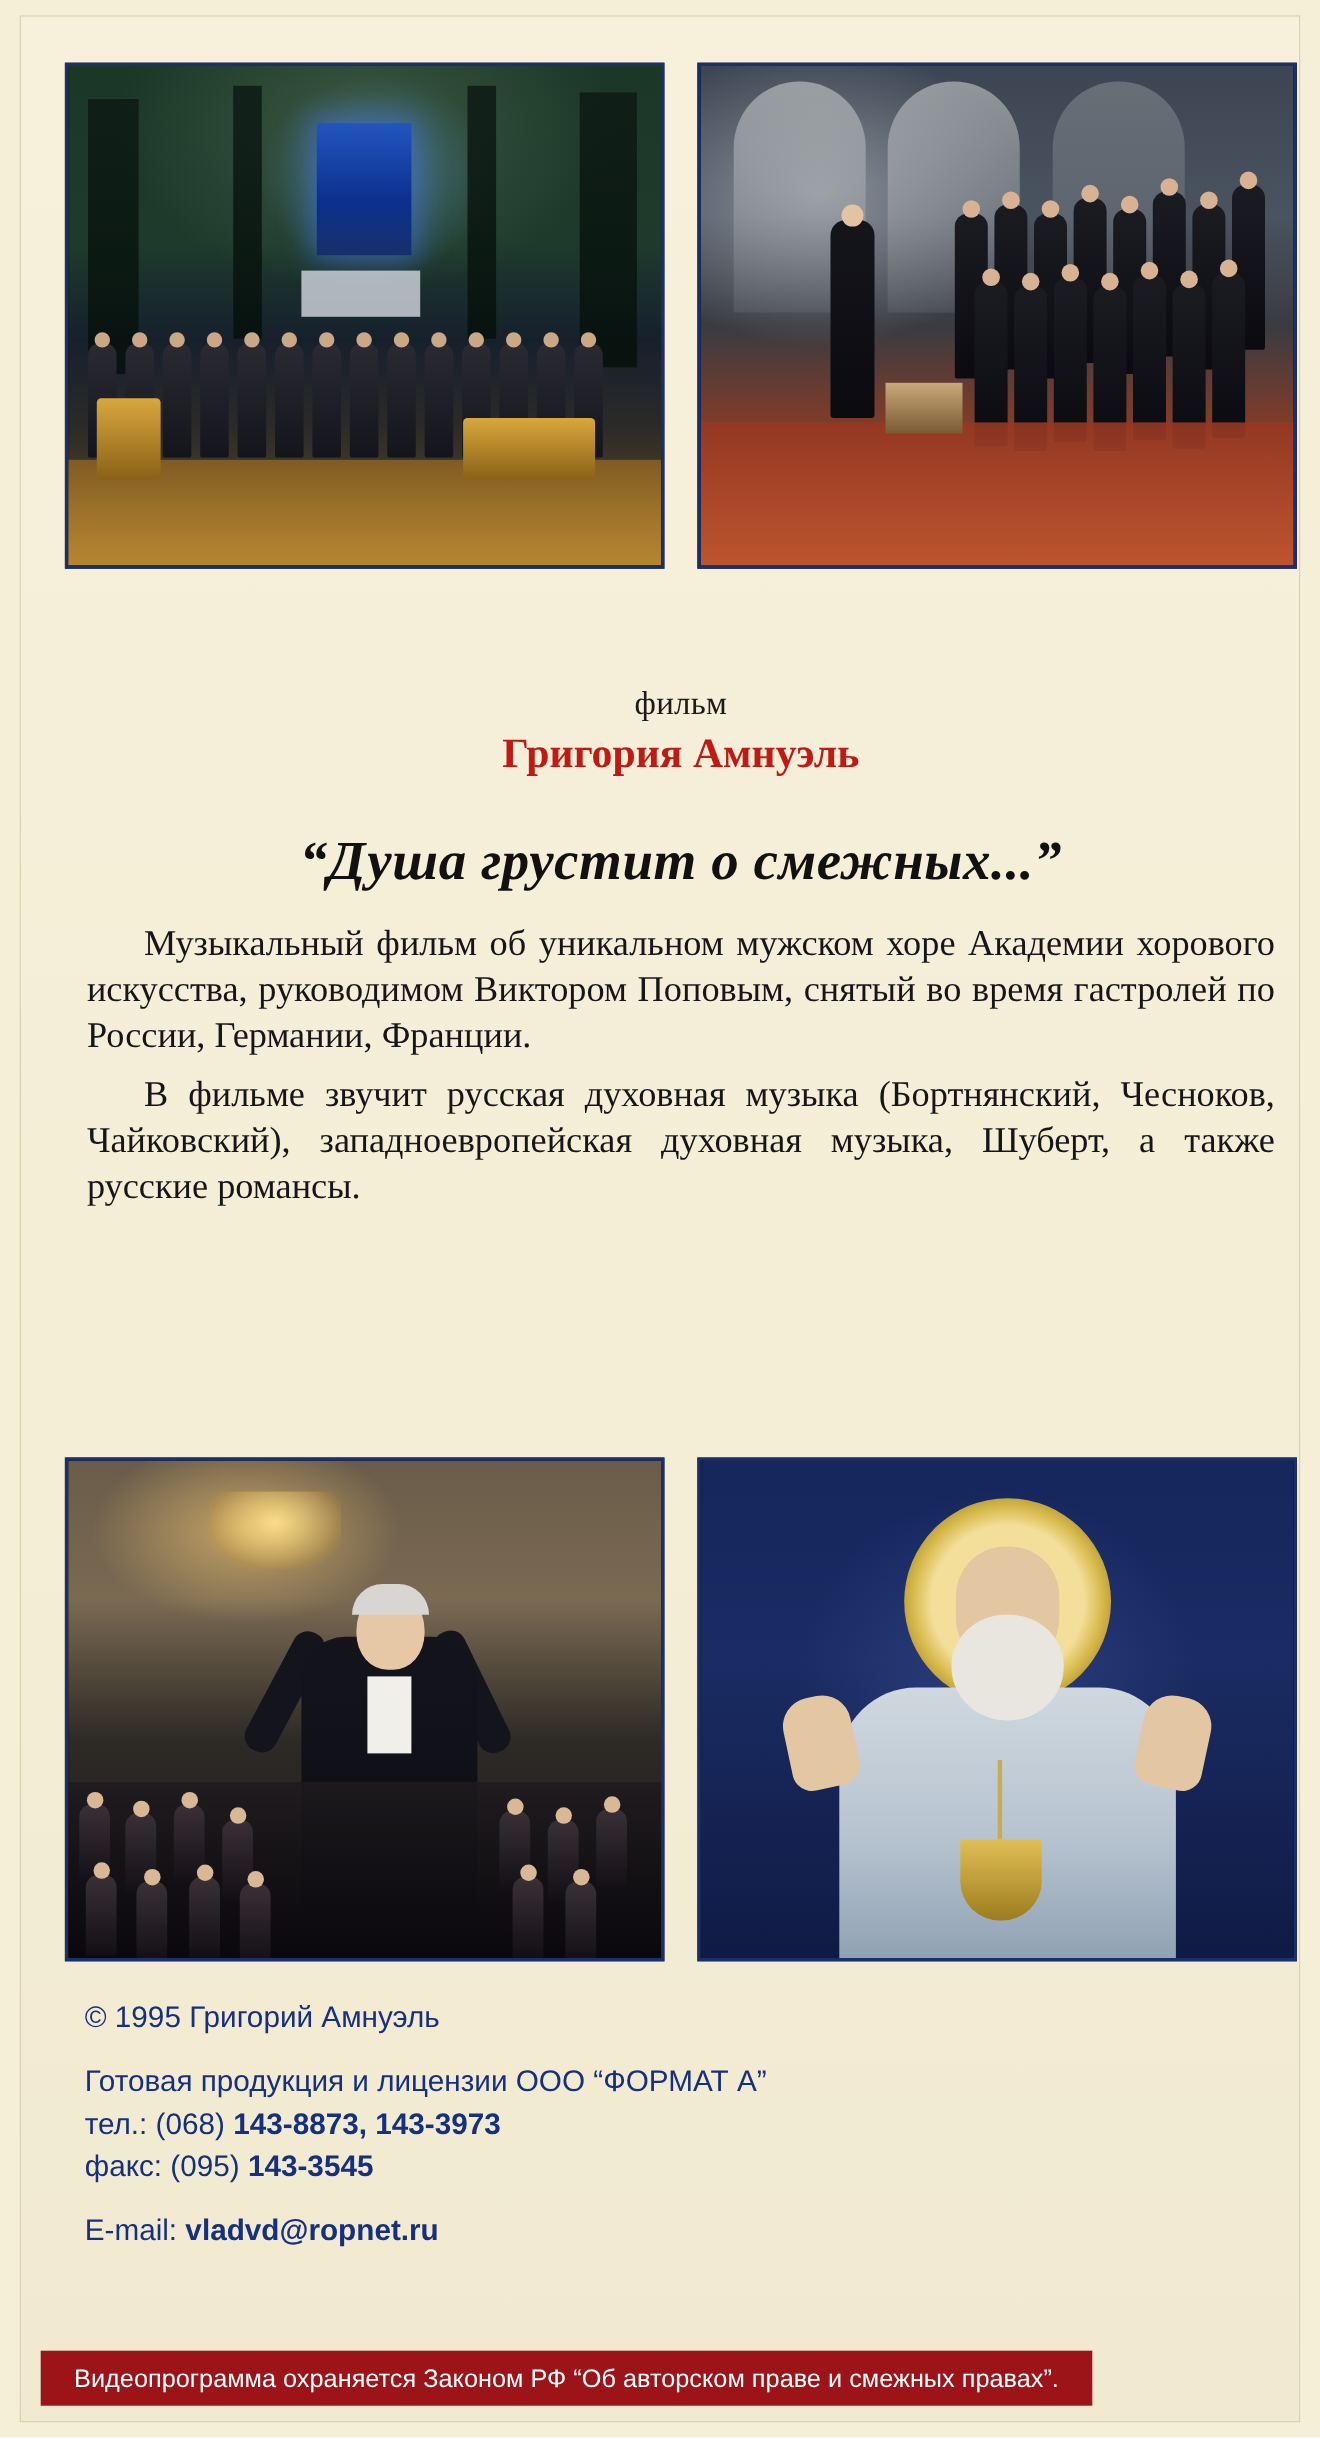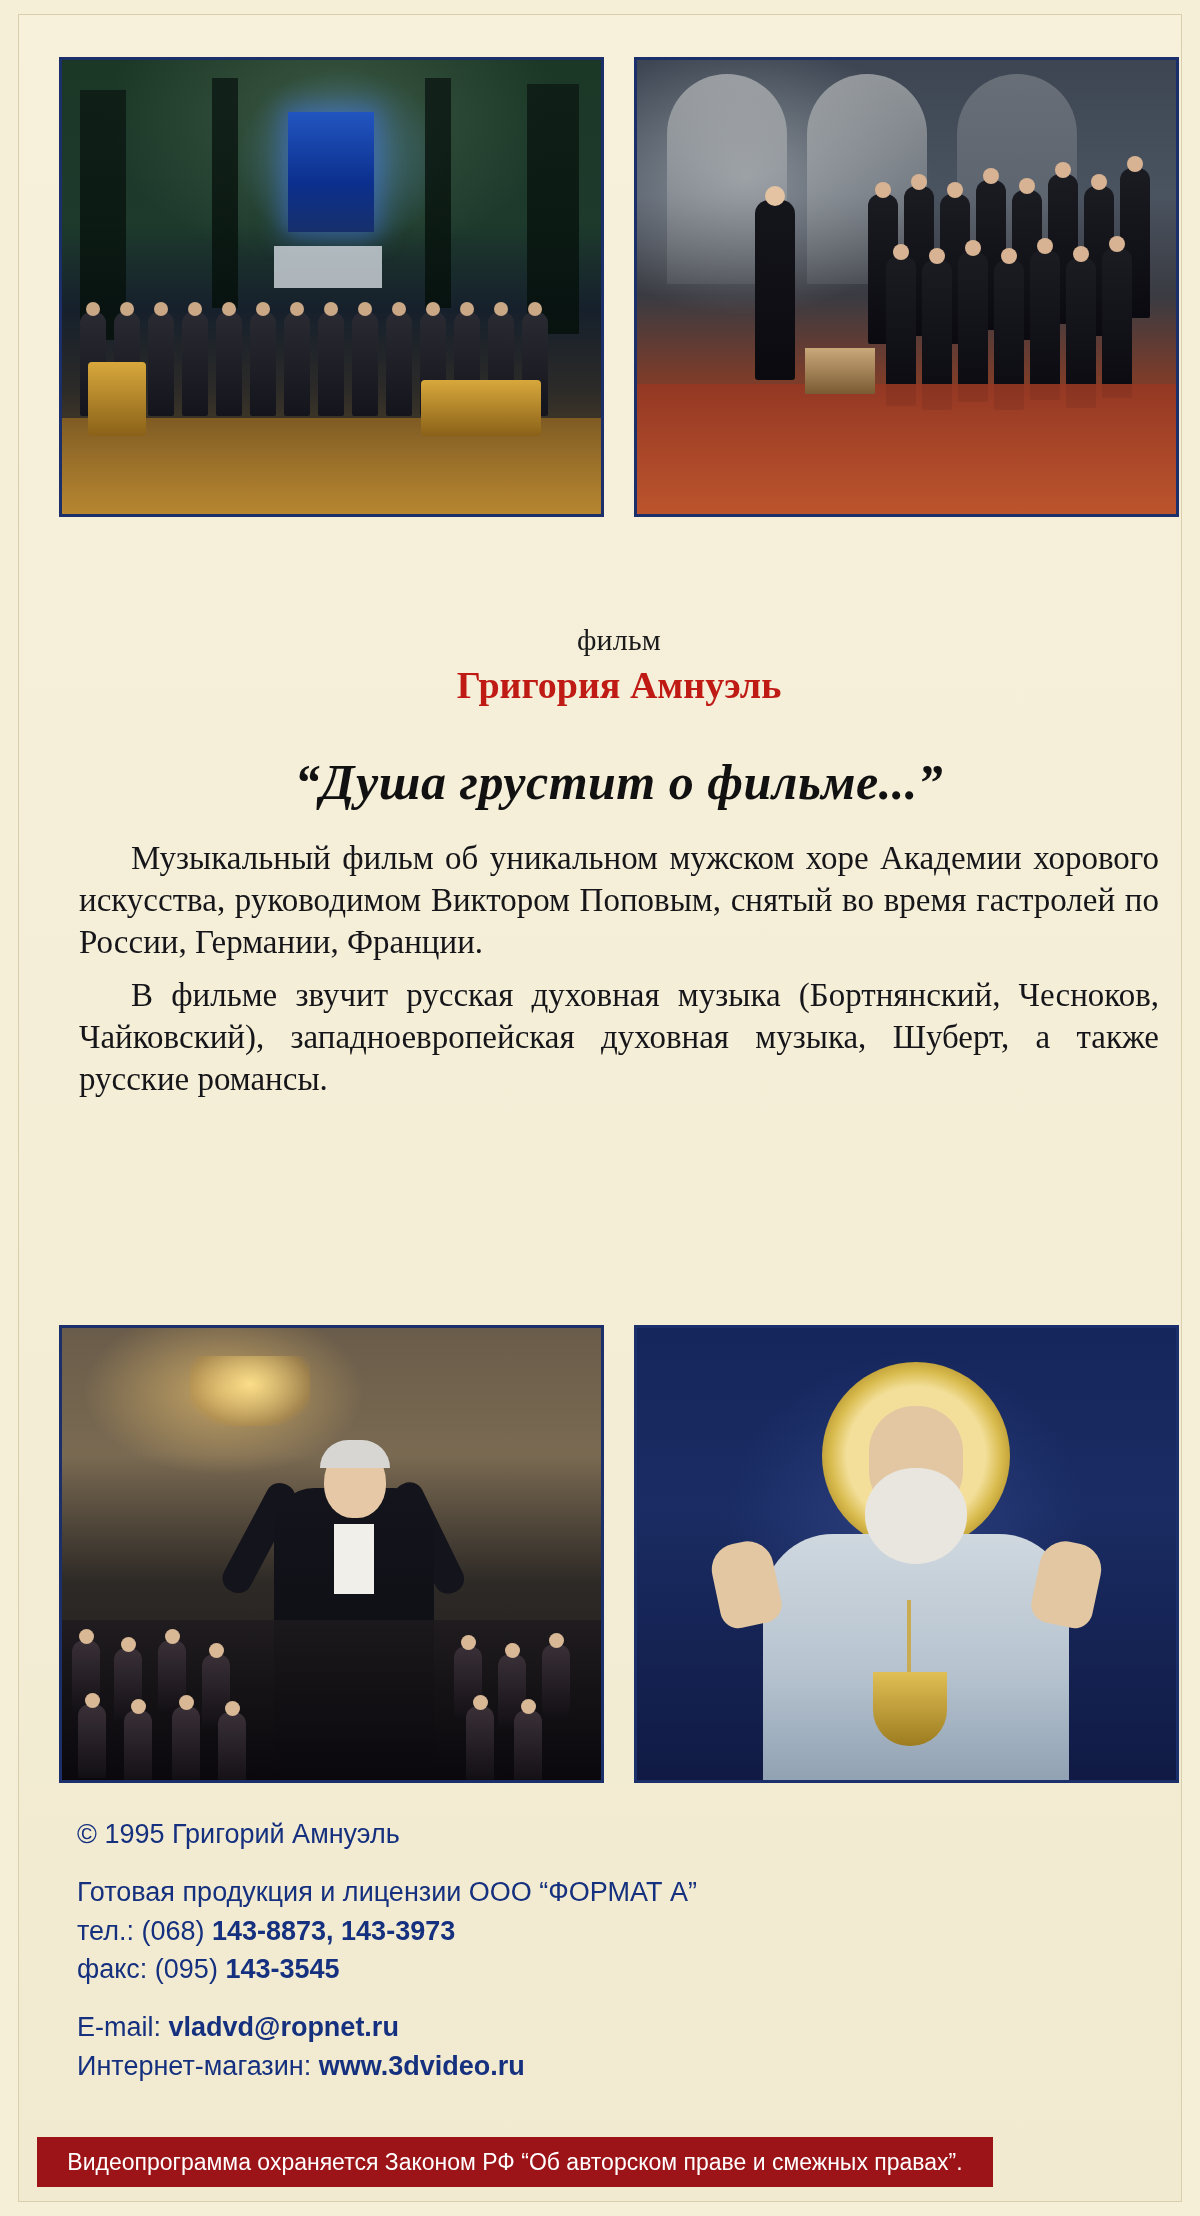--- a/index.html
+++ b/index.html
@@ -351,21 +351,21 @@
           <i style="left:234px; top:84px;"></i>
         </div>
         <div class="red-carpet"></div>
         <div class="stool"></div>
       </div>
     </div>
 
     <div class="textblock">
       <div class="credit-line1">фильм</div>
       <div class="credit-line2">Григория Амнуэль</div>
-      <div class="film-title">“Душа грустит о фильме...”</div>
+      <div class="film-title">“Душа грустит о смежных...”</div>
       <div class="body-par">Музыкальный фильм об уникальном мужском хоре Академии хорового искусства, руководимом Виктором Поповым, снятый во время гастролей по России, Германии, Франции.</div>
       <div class="body-par second">В фильме звучит русская духовная музыка (Бортнянский, Чесноков, Чайковский), западноевропейская духовная музыка, Шуберт, а также русские романсы.</div>
     </div>
 
     <div class="photo" id="photo-conductor-hall">
       <div class="inner">
         <div class="chandelier"></div>
         <div class="maestro-arm" style="left:182px; top:150px; height:120px; transform:rotate(28deg);"></div>
         <div class="maestro-arm" style="left:352px; top:150px; height:120px; transform:rotate(-26deg);"></div>
         <div class="maestro-body"></div>
@@ -413,23 +413,20 @@
           <span>тел.: (068) </span><b>143-8873, 143-3973</b>
         </div>
         <div>
           <span>факс: (095) </span><b>143-3545</b>
         </div>
       </div>
       <div class="grp">
         <div>
           <span>E-mail: </span><b>vladvd@ropnet.ru</b>
         </div>
-        <div>
-          <span>Интернет-магазин: </span><b>www.3dvideo.ru</b>
-        </div>
       </div>
     </div>
 
     <div class="legal-bar">
       <span>Видеопрограмма охраняется Законом  РФ “Об авторском праве и смежных правах”.</span>
     </div>
 
   </div>
 </div>
 

